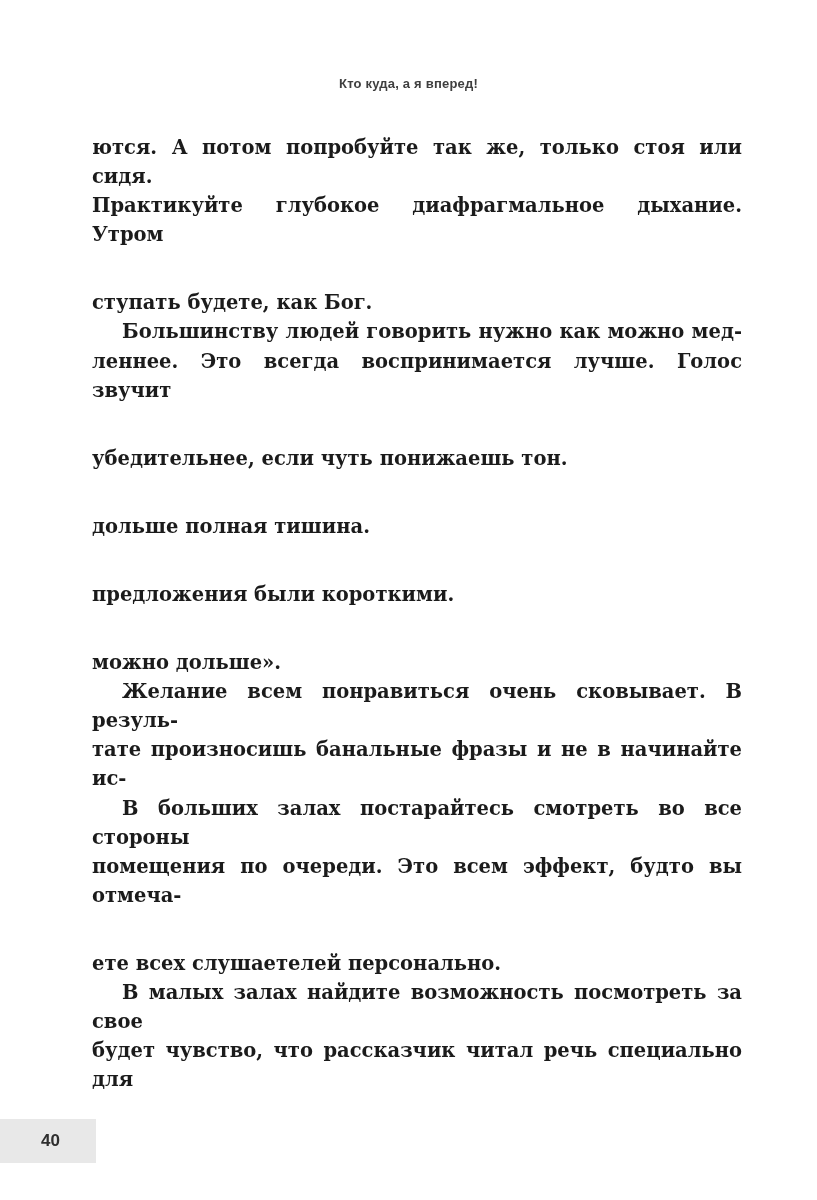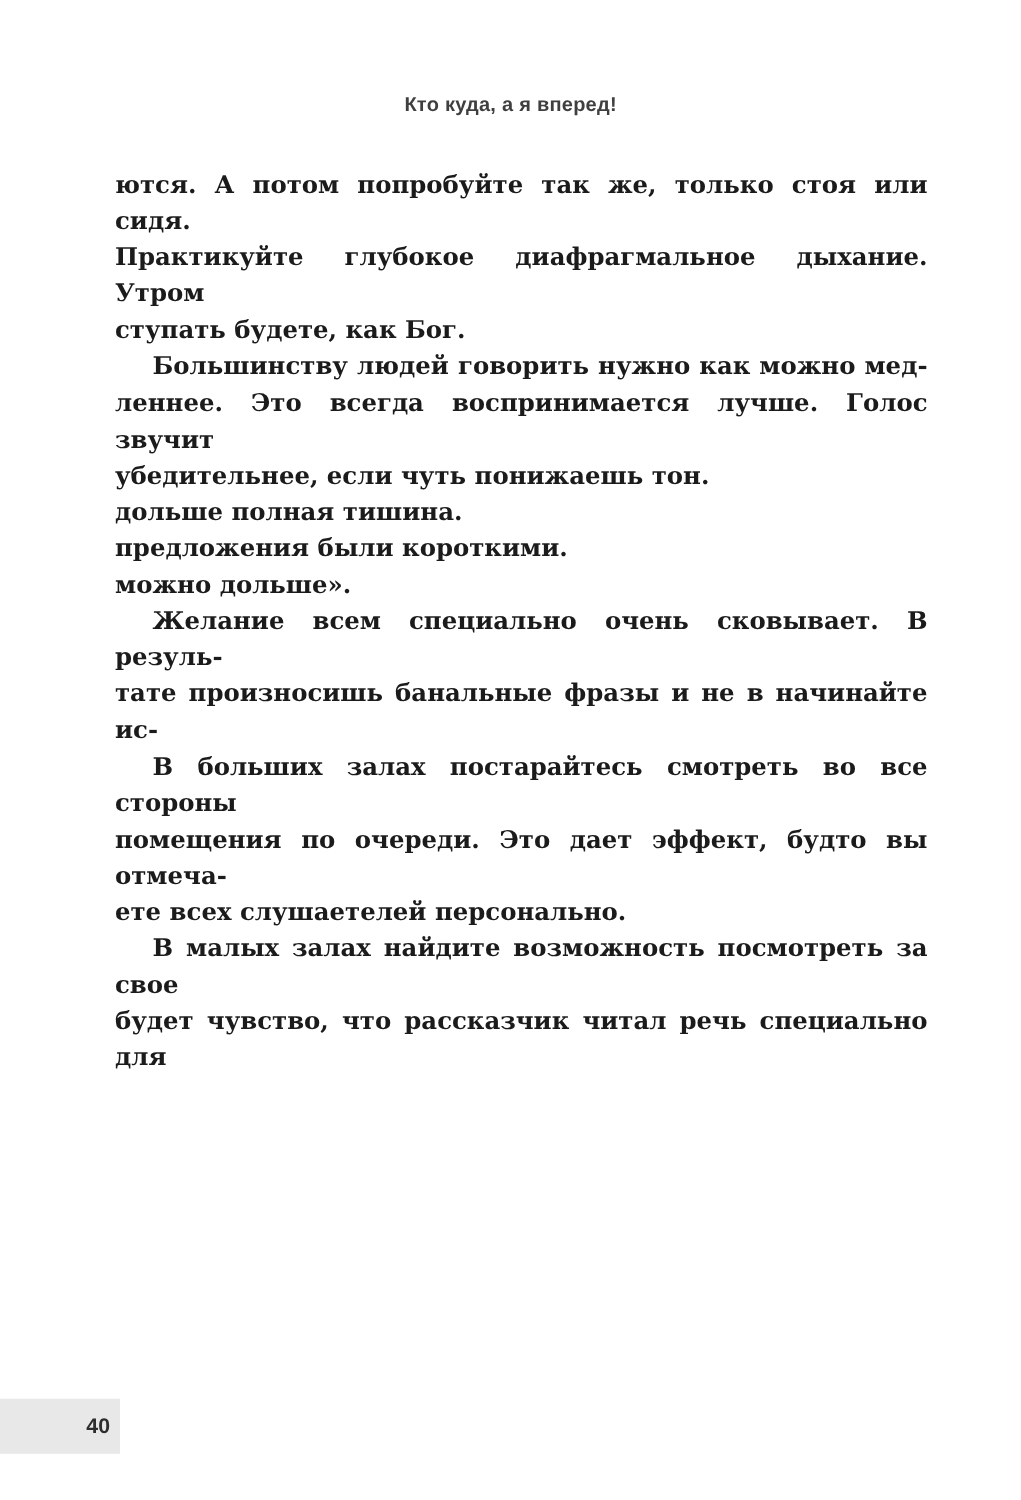--- a/index.html
+++ b/index.html
@@ -14,21 +14,21 @@
     overflow: hidden;
     font-family: "DejaVu Serif", serif;
   }
   .running-header {
     position: absolute;
     top: 76px;
     left: 0;
     width: 817px;
     text-align: center;
     font-family: "Liberation Sans", sans-serif;
-    font-size: 16px;
+    font-size: 13px;
     font-weight: 600;
     color: #3f3f3f;
     letter-spacing: 0.2px;
   }
   .body-text {
     position: absolute;
     left: 92px;
     top: 133px;
     width: 650px;
     font-size: 19.5px;
@@ -38,36 +38,37 @@
   }
   .line {
     text-align: justify;
     text-align-last: justify;
     overflow: hidden;
     white-space: normal;
   }
   .line.nojust {
     text-align: center;
     text-align-last: left;
+    margin-top: 39px;
   }
   .line.indent {
     text-indent: 30px;
   }
   .page-number-block {
     position: absolute;
     left: 0;
     top: 1119px;
     width: 96px;
     height: 44px;
     background: #e8e8e8;
     display: flex;
     align-items: center;
     justify-content: flex-end;
     box-sizing: border-box;
-    padding-right: 8px;
+    padding-right: 36px;
   }
   .page-number {
     font-family: "Liberation Sans", sans-serif;
     font-size: 17px;
     font-weight: bold;
     color: #2e2e2e;
   }
 </style>
 </head>
 <body>
@@ -77,24 +78,24 @@
 <div class="body-text">
     <div class="line">ются. А потом попробуйте так же, только стоя или сидя.</div>
     <div class="line">Практикуйте глубокое диафрагмальное дыхание. Утром</div>
     <div class="line nojust">ступать будете, как Бог.</div>
     <div class="line indent">Большинству людей говорить нужно как можно мед-</div>
     <div class="line">леннее. Это всегда воспринимается лучше. Голос звучит</div>
     <div class="line nojust">убедительнее, если чуть понижаешь тон.</div>
     <div class="line nojust">дольше полная тишина.</div>
     <div class="line nojust">предложения были короткими.</div>
     <div class="line nojust">можно дольше».</div>
-    <div class="line indent">Желание всем специально очень сковывает. В резуль-</div>
+    <div class="line indent">Желание всем понравиться очень сковывает. В резуль-</div>
     <div class="line">тате произносишь банальные фразы и не в начинайте ис-</div>
     <div class="line indent">В больших залах постарайтесь смотреть во все стороны</div>
-    <div class="line">помещения по очереди. Это дает эффект, будто вы отмеча-</div>
+    <div class="line">помещения по очереди. Это всем эффект, будто вы отмеча-</div>
     <div class="line nojust">ете всех слушаетелей персонально.</div>
     <div class="line indent">В малых залах найдите возможность посмотреть за свое</div>
     <div class="line">будет чувство, что рассказчик читал речь специально для</div>
   </div>
 
 <div class="page-number-block">
   <span class="page-number">40</span>
 </div>
 
 </body></html>

